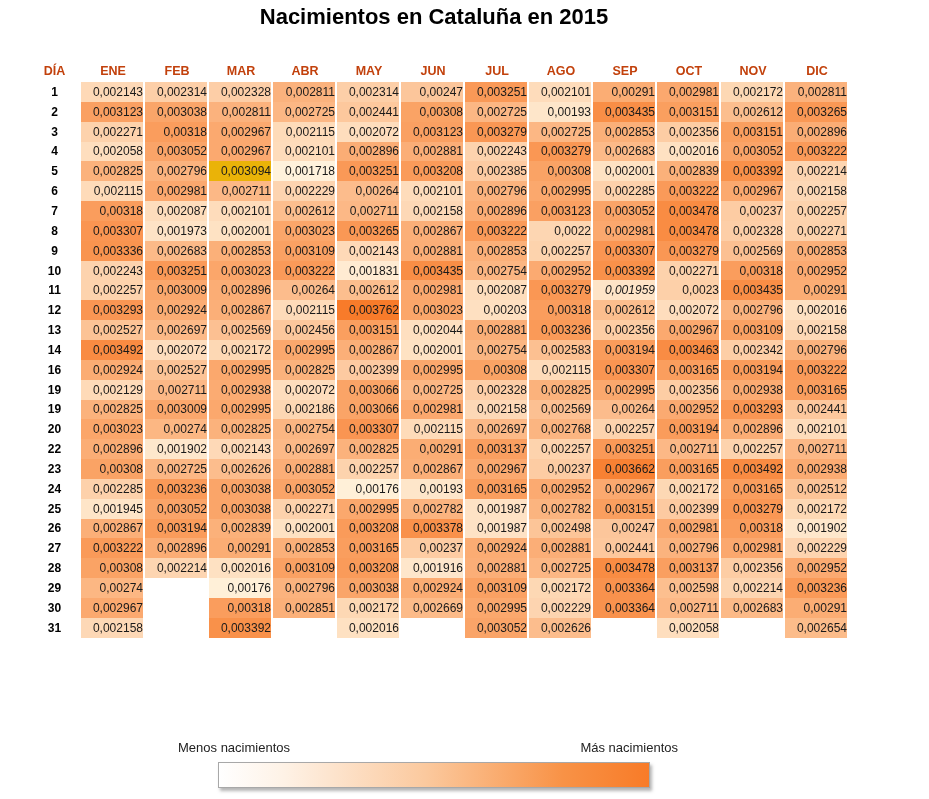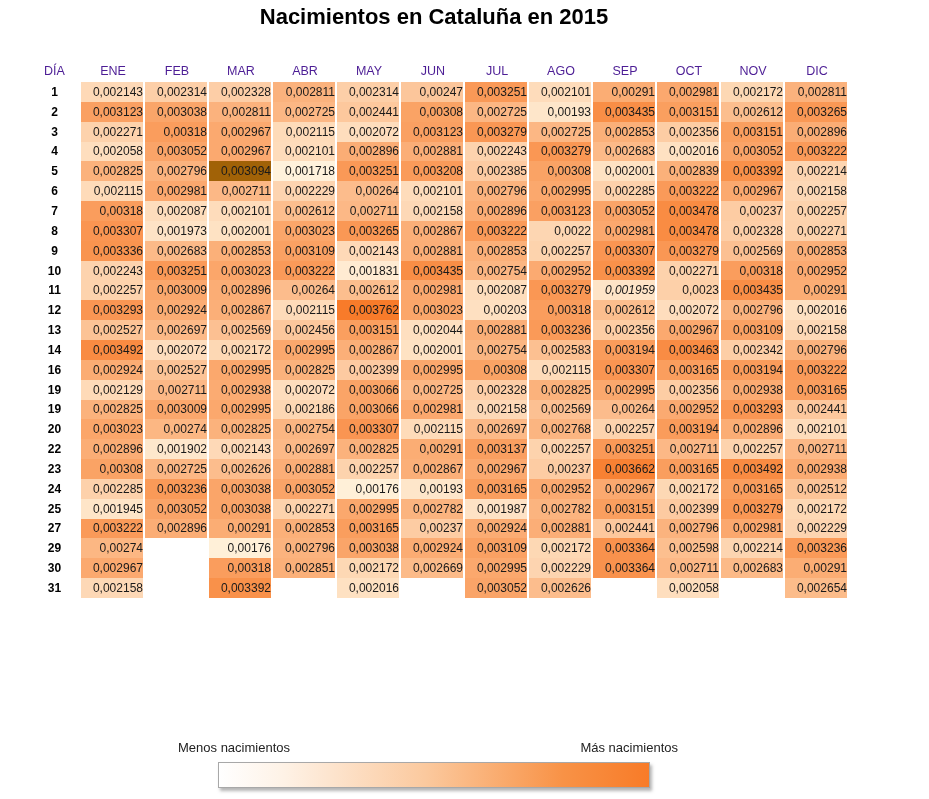--- a/index.html
+++ b/index.html
@@ -9,21 +9,21 @@
   }
   .page-title{
     position:absolute;top:4px;left:0;width:868px;margin:0;
     text-align:center;font-size:22px;font-weight:700;color:#000;
   }
   table.heatmap{
     position:absolute;left:28px;top:59px;
     border-collapse:separate;border-spacing:0;table-layout:fixed;
   }
   table.heatmap th{
-    font-weight:400;color:#4c1d95;font-size:12.5px;height:23px;
+    font-weight:700;color:#c2410c;font-size:12.5px;height:23px;
     text-align:center;vertical-align:middle;padding:0;
   }
   table.heatmap th.day-col{width:53px;}
   table.heatmap th.month-col{width:64px;}
   table.heatmap td{
     height:19.85px;font-size:12px;vertical-align:middle;padding:0;
     box-sizing:border-box;line-height:1;
   }
   td.day{ text-align:center;font-weight:700;color:#000;font-size:12px; }
   td.val{
@@ -128,21 +128,21 @@
           <td class="val" style="background: rgb(250, 151, 84);">0,003279</td>
           <td class="val" style="background: rgb(252, 186, 136);">0,002683</td>
           <td class="val" style="background: rgb(254, 225, 194);">0,002016</td>
           <td class="val" style="background: rgb(250, 164, 104);">0,003052</td>
           <td class="val" style="background: rgb(250, 154, 89);">0,003222</td>
         </tr>
         <tr>
           <td class="day">5</td>
           <td class="val" style="background: rgb(251, 178, 124);">0,002825</td>
           <td class="val" style="background: rgb(251, 179, 126);">0,002796</td>
-          <td class="val" style="background: #a16207;">0,003094</td>
+          <td class="val" style="background: #eab308;">0,003094</td>
           <td class="val" style="background: rgb(255, 242, 220);">0,001718</td>
           <td class="val" style="background: rgb(250, 153, 87);">0,003251</td>
           <td class="val" style="background: rgb(250, 155, 90);">0,003208</td>
           <td class="val" style="background: rgb(253, 203, 162);">0,002385</td>
           <td class="val" style="background: rgb(250, 163, 101);">0,00308</td>
           <td class="val" style="background: rgb(254, 226, 195);">0,002001</td>
           <td class="val" style="background: rgb(251, 177, 122);">0,002839</td>
           <td class="val" style="background: rgb(249, 145, 74);">0,003392</td>
           <td class="val" style="background: rgb(253, 213, 177);">0,002214</td>
         </tr>
@@ -395,33 +395,63 @@
           <td class="val" style="background: rgb(251, 168, 109);">0,002995</td>
           <td class="val" style="background: rgb(251, 180, 127);">0,002782</td>
           <td class="val" style="background: rgb(254, 226, 197);">0,001987</td>
           <td class="val" style="background: rgb(251, 180, 127);">0,002782</td>
           <td class="val" style="background: rgb(250, 159, 95);">0,003151</td>
           <td class="val" style="background: rgb(253, 202, 161);">0,002399</td>
           <td class="val" style="background: rgb(250, 151, 84);">0,003279</td>
           <td class="val" style="background: rgb(253, 216, 180);">0,002172</td>
         </tr>
         <tr>
+          <td class="day">26</td>
+          <td class="val" style="background: rgb(251, 175, 120);">0,002867</td>
+          <td class="val" style="background: rgb(250, 156, 91);">0,003194</td>
+          <td class="val" style="background: rgb(251, 177, 122);">0,002839</td>
+          <td class="val" style="background: rgb(254, 226, 195);">0,002001</td>
+          <td class="val" style="background: rgb(250, 155, 90);">0,003208</td>
+          <td class="val" style="background: rgb(249, 145, 75);">0,003378</td>
+          <td class="val" style="background: rgb(254, 226, 197);">0,001987</td>
+          <td class="val" style="background: rgb(252, 197, 152);">0,002498</td>
+          <td class="val" style="background: rgb(252, 198, 155);">0,00247</td>
+          <td class="val" style="background: rgb(251, 168, 110);">0,002981</td>
+          <td class="val" style="background: rgb(250, 157, 93);">0,00318</td>
+          <td class="val" style="background: rgb(254, 231, 204);">0,001902</td>
+        </tr>
+        <tr>
           <td class="day">27</td>
           <td class="val" style="background: rgb(250, 154, 89);">0,003222</td>
           <td class="val" style="background: rgb(251, 173, 117);">0,002896</td>
           <td class="val" style="background: rgb(251, 173, 116);">0,00291</td>
           <td class="val" style="background: rgb(251, 176, 121);">0,002853</td>
           <td class="val" style="background: rgb(250, 158, 94);">0,003165</td>
           <td class="val" style="background: rgb(253, 204, 163);">0,00237</td>
           <td class="val" style="background: rgb(251, 172, 115);">0,002924</td>
           <td class="val" style="background: rgb(251, 174, 119);">0,002881</td>
           <td class="val" style="background: rgb(253, 200, 157);">0,002441</td>
           <td class="val" style="background: rgb(251, 179, 126);">0,002796</td>
           <td class="val" style="background: rgb(251, 168, 110);">0,002981</td>
           <td class="val" style="background: rgb(253, 212, 176);">0,002229</td>
+        </tr>
+        <tr>
+          <td class="day">28</td>
+          <td class="val" style="background: rgb(250, 163, 101);">0,00308</td>
+          <td class="val" style="background: rgb(253, 213, 177);">0,002214</td>
+          <td class="val" style="background: rgb(254, 225, 194);">0,002016</td>
+          <td class="val" style="background: rgb(250, 161, 99);">0,003109</td>
+          <td class="val" style="background: rgb(250, 155, 90);">0,003208</td>
+          <td class="val" style="background: rgb(254, 230, 203);">0,001916</td>
+          <td class="val" style="background: rgb(251, 174, 119);">0,002881</td>
+          <td class="val" style="background: rgb(252, 183, 132);">0,002725</td>
+          <td class="val" style="background: rgb(249, 140, 67);">0,003478</td>
+          <td class="val" style="background: rgb(250, 159, 96);">0,003137</td>
+          <td class="val" style="background: rgb(253, 205, 164);">0,002356</td>
+          <td class="val" style="background: rgb(251, 170, 113);">0,002952</td>
         </tr>
         <tr>
           <td class="day">29</td>
           <td class="val" style="background: rgb(252, 183, 131);">0,00274</td>
           <td class="val empty"></td>
           <td class="val" style="background: rgb(255, 240, 216);">0,00176</td>
           <td class="val" style="background: rgb(251, 179, 126);">0,002796</td>
           <td class="val" style="background: rgb(250, 165, 105);">0,003038</td>
           <td class="val" style="background: rgb(251, 172, 115);">0,002924</td>
           <td class="val" style="background: rgb(250, 161, 99);">0,003109</td>

